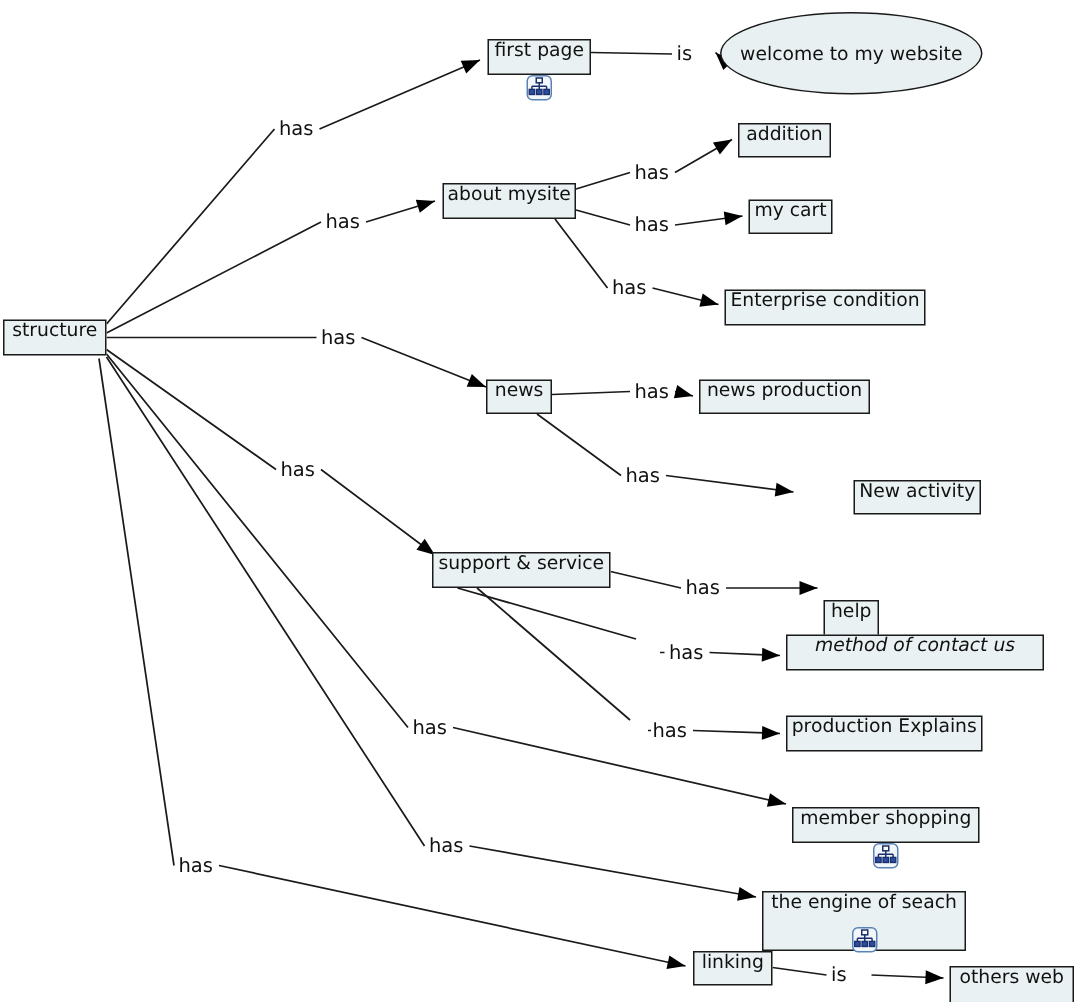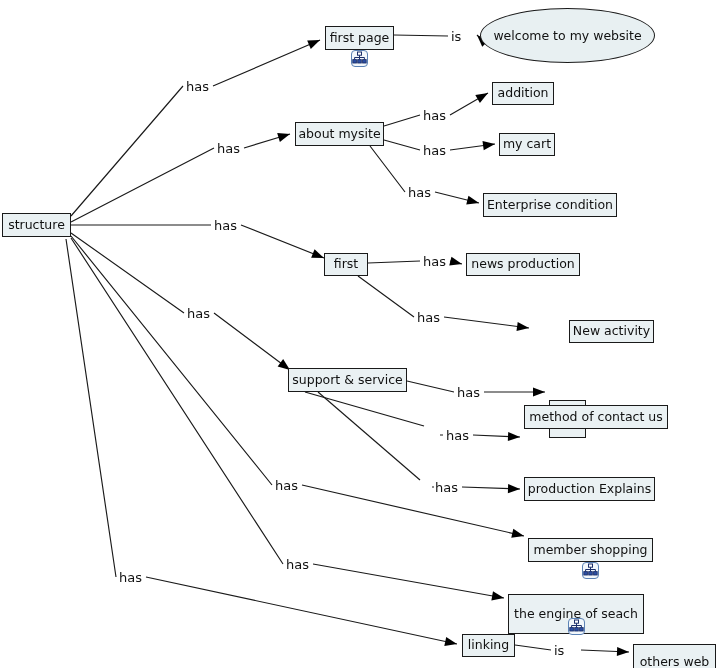--- a/index.html
+++ b/index.html
@@ -38,21 +38,20 @@
   .node-box {
     position: absolute;
     box-sizing: border-box;
     background: #eaf1f3;
     border: 1.3px solid #1a1a1a;
     font-family: "DejaVu Sans", sans-serif;
     font-size: 12.5px;
     color: #111111;
     line-height: 1;
     display: flex;
-    align-items: center;
     justify-content: center;
     white-space: nowrap;
     padding: 0 5px;
   }
   .node-ellipse {
     position: absolute;
     box-sizing: border-box;
     background: #e8f0f2;
     border: 1.4px solid #1a1a1a;
     border-radius: 50%;
@@ -157,35 +156,35 @@
       <div class="node-box" style="left: 492px; top: 82px; width: 62px; height: 23px;">
         <span>addition</span>
       </div>
       <div class="node-box" style="left: 499px; top: 133px; width: 56px; height: 23px;">
         <span>my cart</span>
       </div>
       <div class="node-box" style="left: 483px; top: 193px; width: 134px; height: 24px;">
         <span>Enterprise condition</span>
       </div>
       <div class="node-box" style="left: 324px; top: 253px; width: 44px; height: 23px;">
-        <span>first</span>
+        <span>news</span>
       </div>
       <div class="node-box" style="left: 466px; top: 253px; width: 114px; height: 23px;">
         <span>news production</span>
       </div>
       <div class="node-box" style="left: 533px; top: 320px; width: 85px; height: 23px; margin-left: 36px;">
         <span>New activity</span>
       </div>
       <div class="node-box" style="left: 288px; top: 368px; width: 119px; height: 24px;">
         <span>support &amp; service</span>
       </div>
       <div class="node-box" style="left: 549px; top: 380px; width: 37px; height: 38px; margin-top: 20px;">
         <span>help</span>
       </div>
-      <div class="node-box" style="left: 524px; top: 405px; width: 144px; height: 24px;">
+      <div class="node-box" style="left: 524px; top: 423px; width: 172px; height: 24px; font-style: italic;">
         <span>method of contact us</span>
       </div>
       <div class="node-box" style="left: 524px; top: 477px; width: 131px; height: 24px;">
         <span>production Explains</span>
       </div>
       <div class="node-box" style="left: 528px; top: 538px; width: 125px; height: 24px;">
         <span>member shopping</span>
       </div>
       <div class="tree-icon" style="left: 582px; top: 562px;">
         <svg width="15" height="15" viewBox="0 0 15 15" xmlns="http://www.w3.org/2000/svg">

